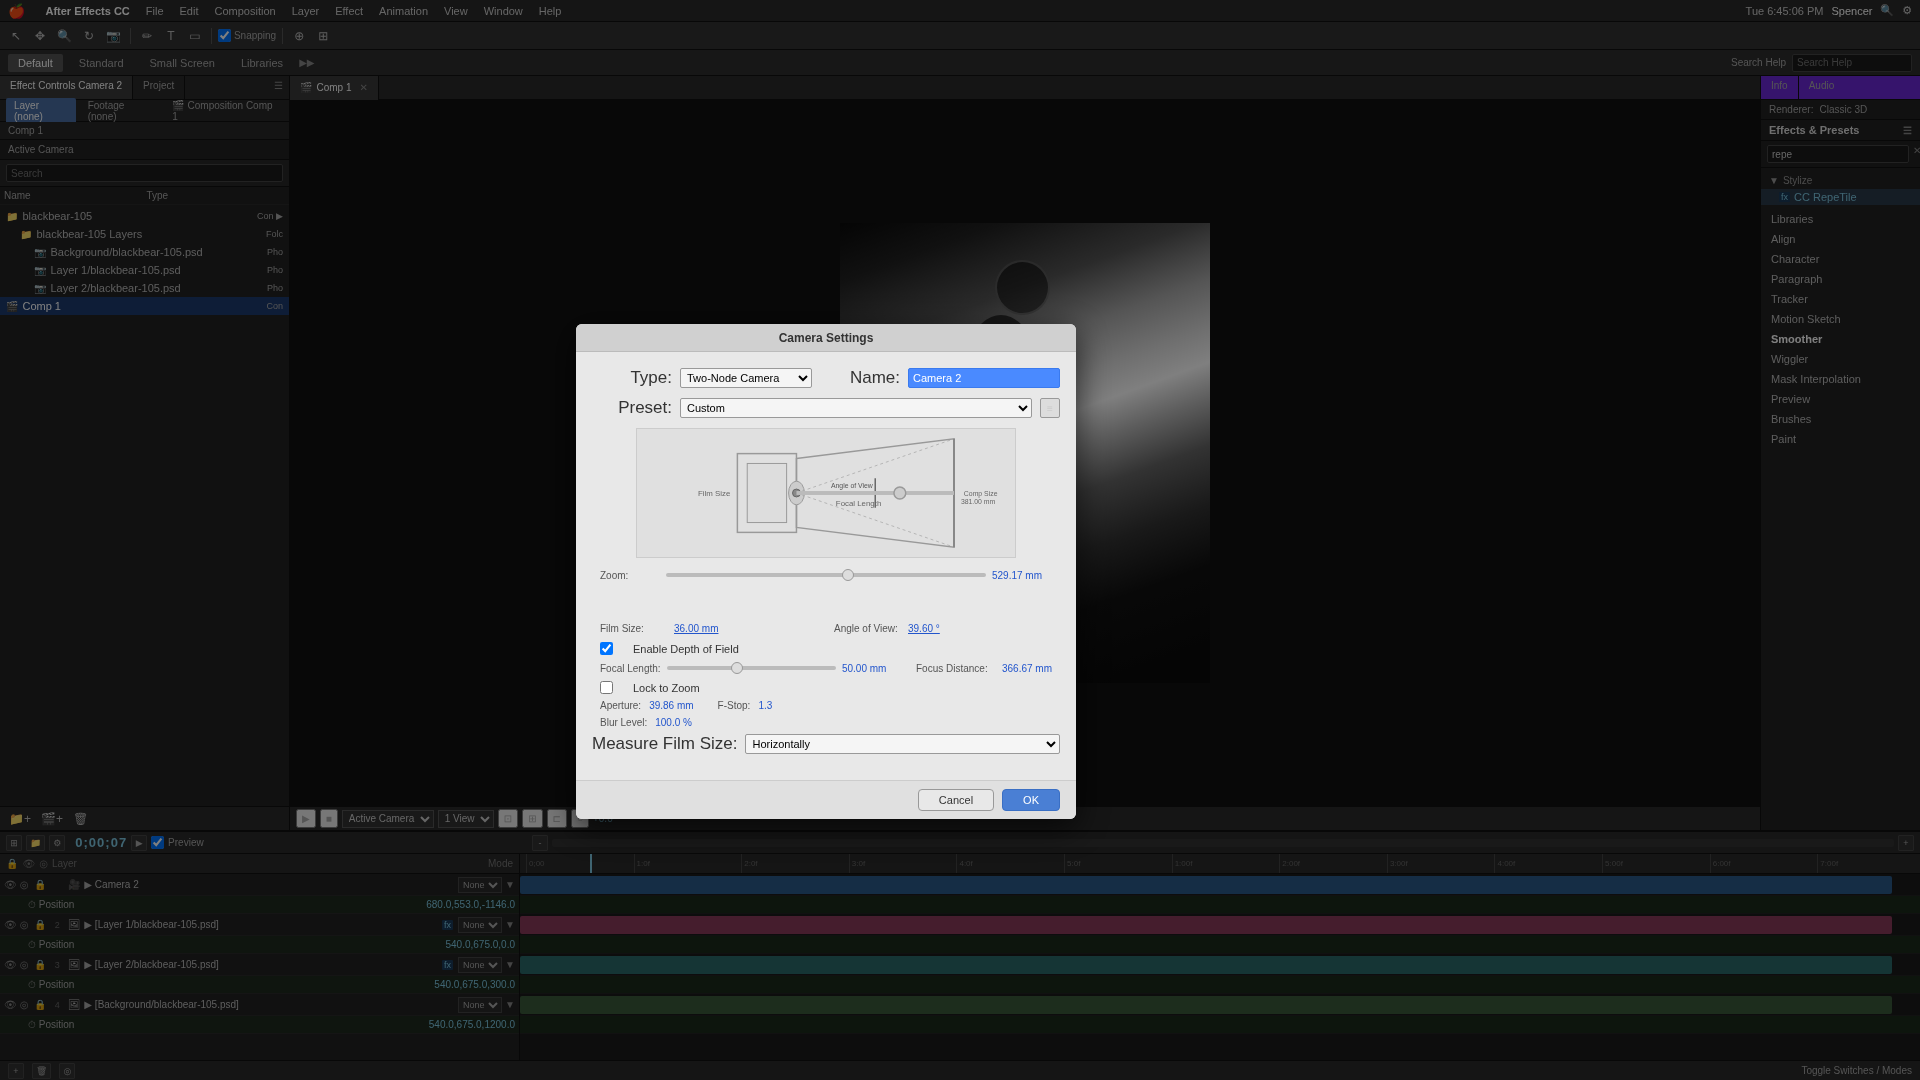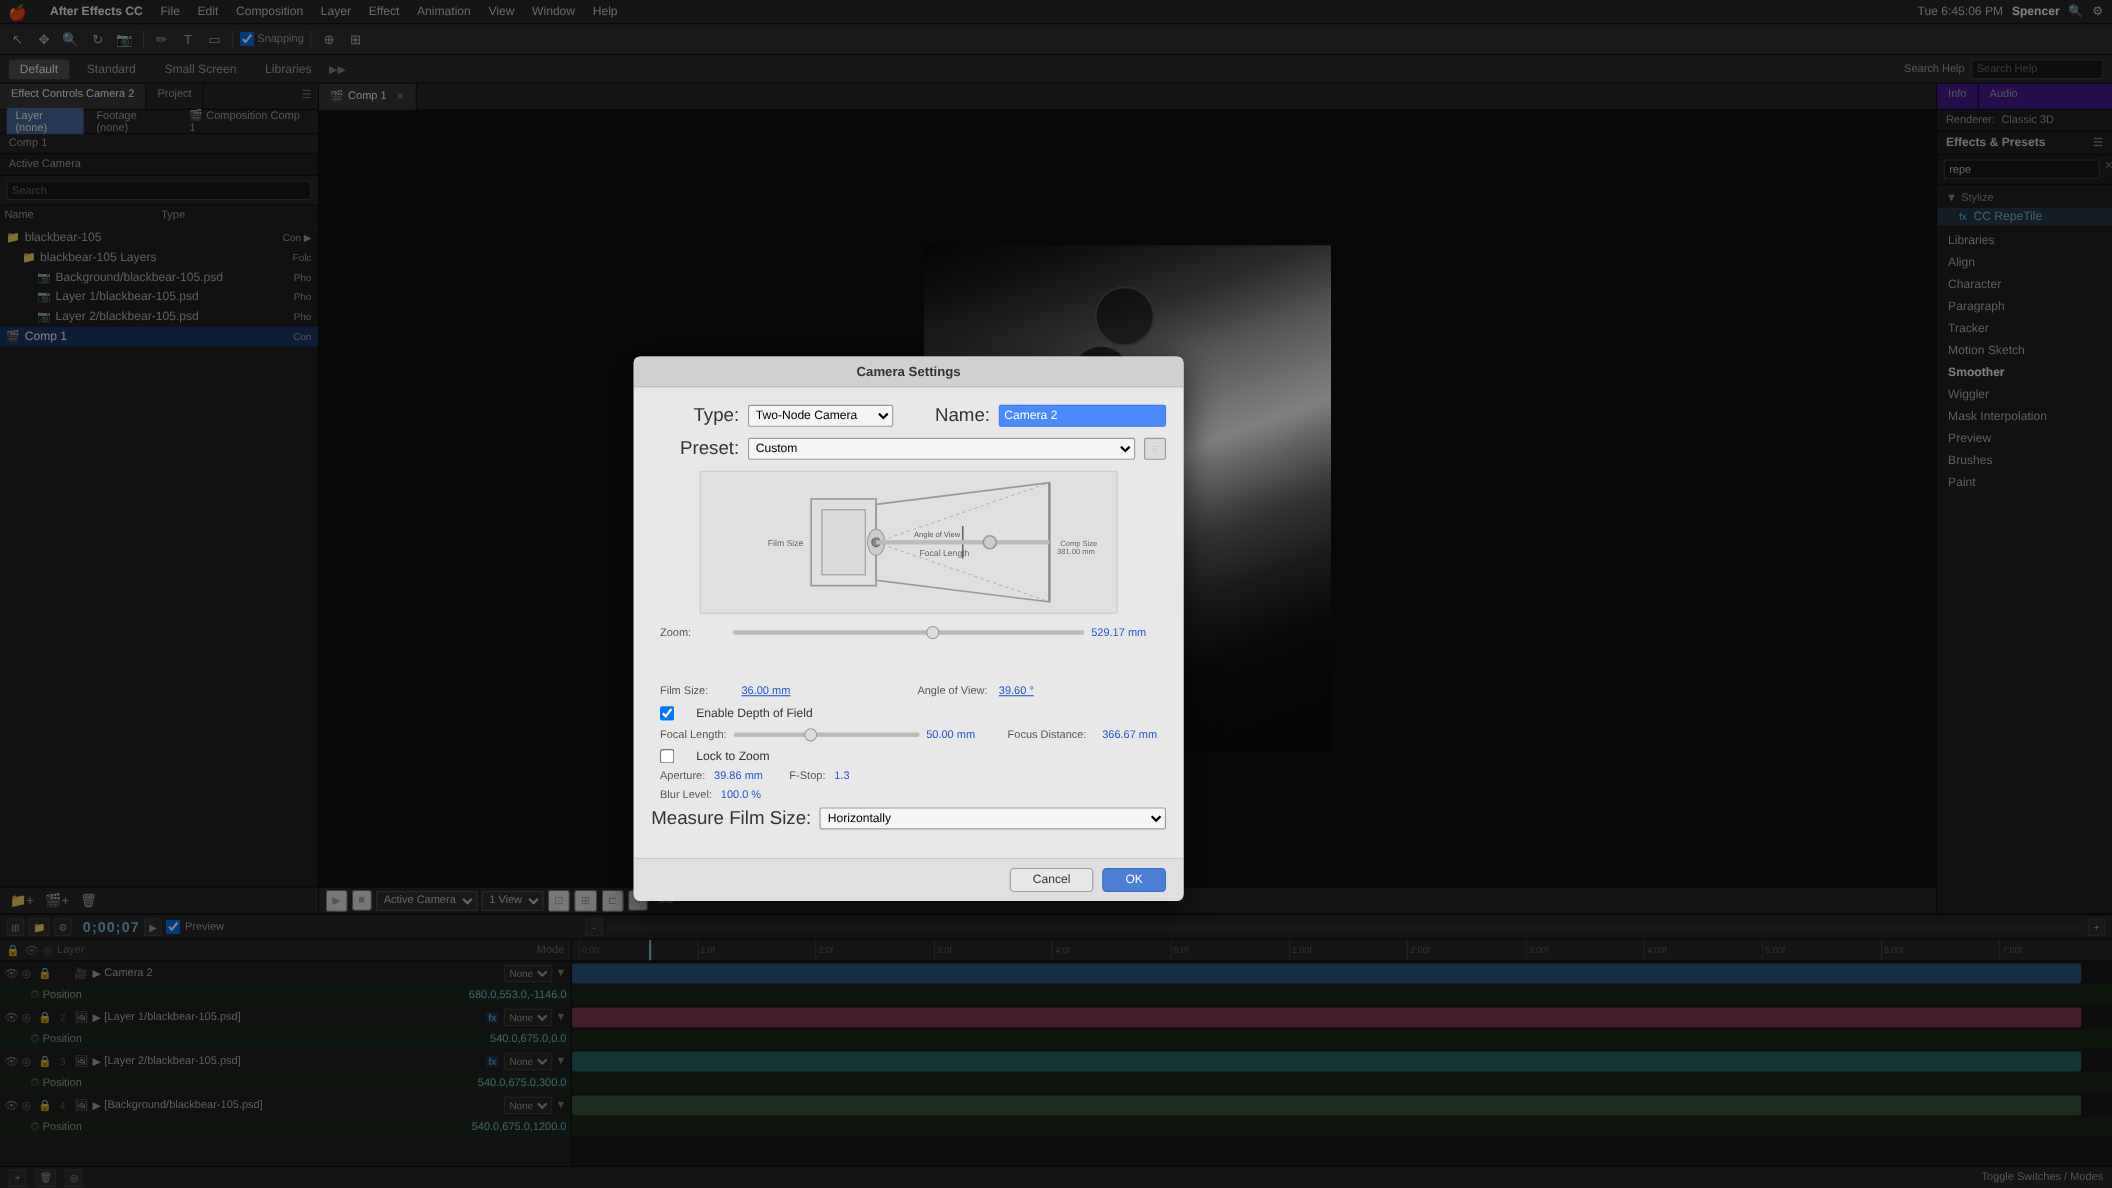--- a/index.html
+++ b/index.html
@@ -44,21 +44,21 @@
     }
     .menu-bar .right-section {
       margin-left: auto;
       display: flex;
       align-items: center;
       gap: 8px;
       font-size: 11px;
       color: #ccc;
     }
     .menu-bar .user-name {
-      font-weight: bold;
+      font-weight: normal;
       color: #fff;
       text-align: right;
     }
 
     
     .toolbar {
       width: 100%;
       height: 28px;
       background: #333;
       display: flex;
@@ -843,21 +843,21 @@
         <button class="ctrl-btn">⊡</button>
         <button class="ctrl-btn">⊞</button>
         <button class="ctrl-btn">⊏</button>
         <button class="ctrl-btn">○</button>
         <span class="magnify">+0.0</span>
       </div>
     </div>
 
     <div style="width:160px;min-width:160px;background:#222;display:flex;flex-direction:column;border-left:1px solid #111;">
 
-      <div style="display:flex;background:#4c1d95;border-bottom:1px solid #111;height:24px;">
+      <div style="display:flex;background:#6d28d9;border-bottom:1px solid #111;height:24px;">
         <div style="padding:4px 10px;font-size:10px;color:#aaa;cursor:pointer;border-right:1px solid #111;">Info</div>
         <div style="padding:4px 10px;font-size:10px;color:#aaa;cursor:pointer;">Audio</div>
       </div>
 
       <div style="display:flex;align-items:center;padding:4px 8px;font-size:10px;color:#aaa;border-bottom:1px solid #111;gap:6px;">
         <span>Renderer:</span>
         <span>Classic 3D</span>
       </div>
 
       <div style="display:flex;align-items:center;padding:4px 8px;font-size:11px;font-weight:bold;color:#ddd;border-bottom:1px solid #111;justify-content:space-between;">

